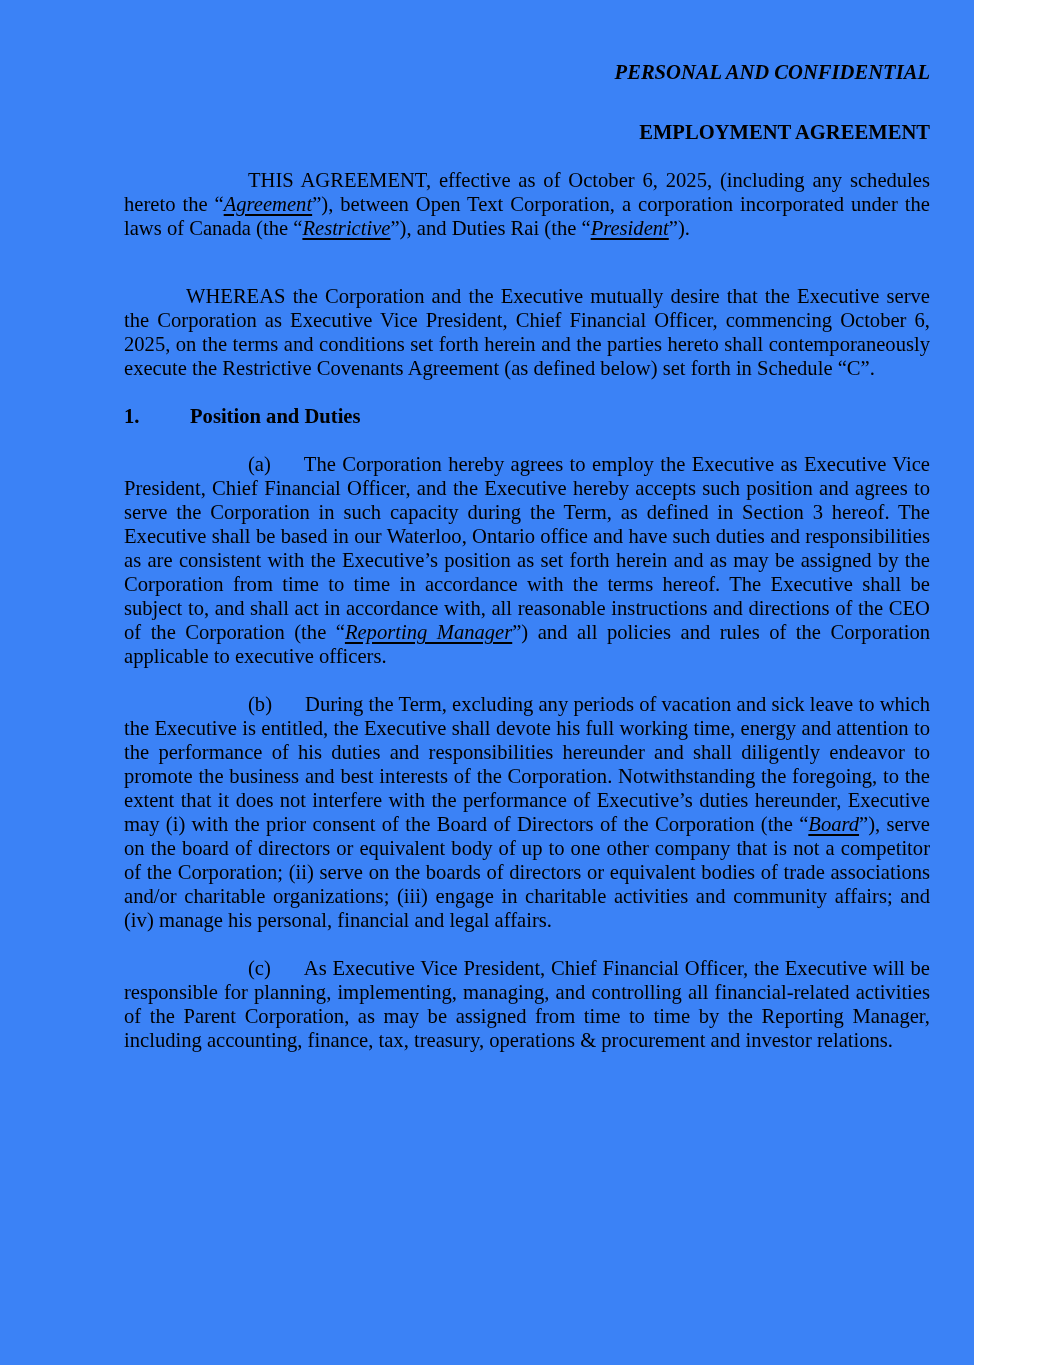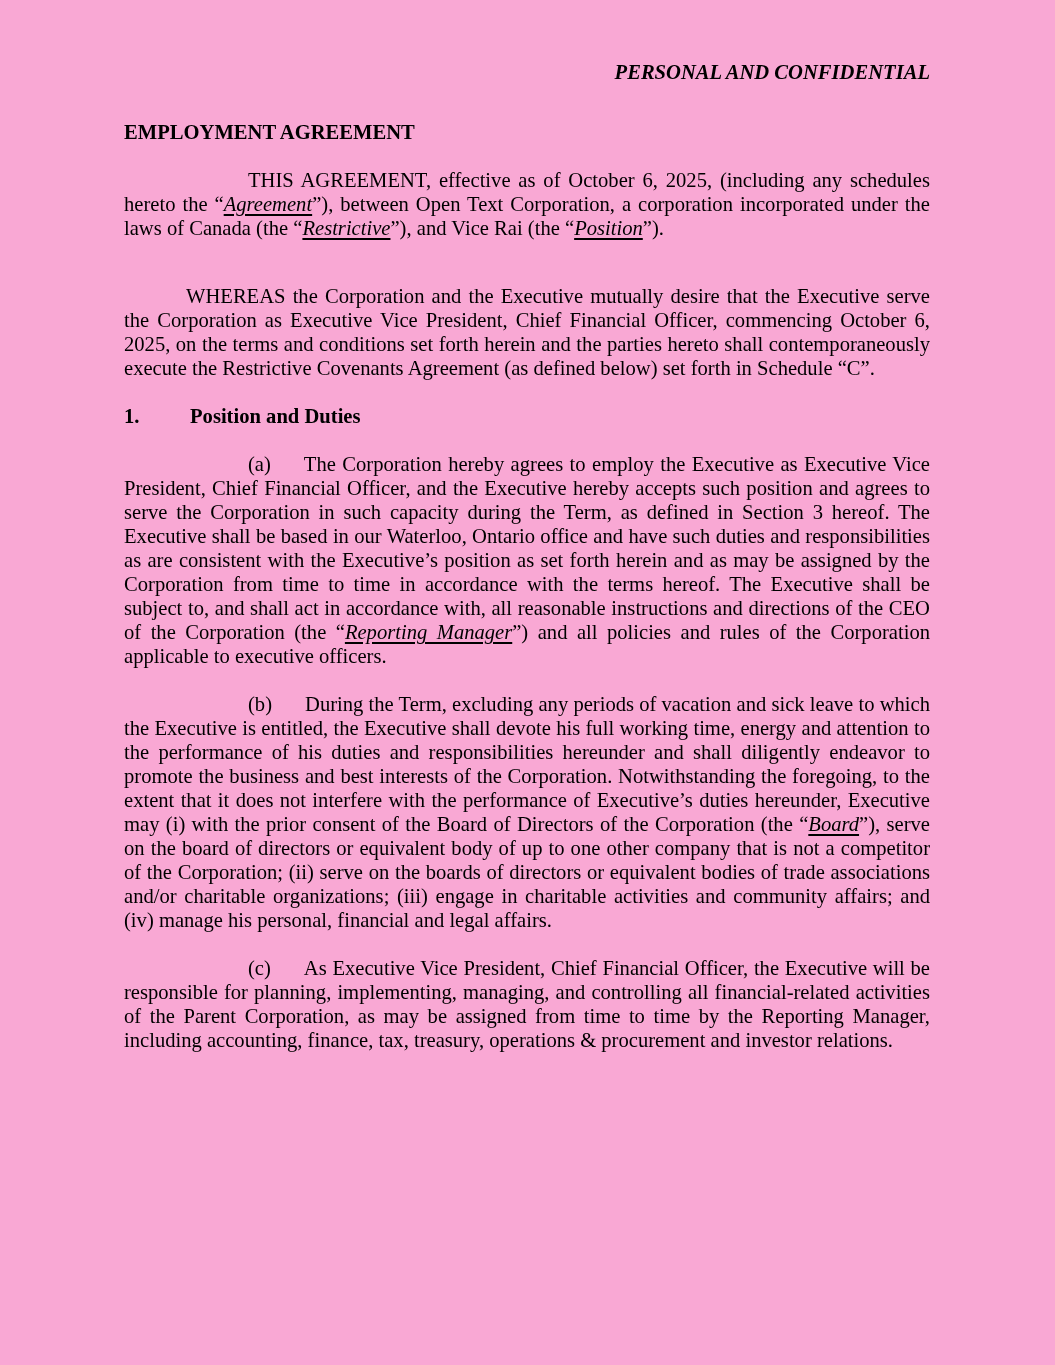--- a/index.html
+++ b/index.html
@@ -1,40 +1,40 @@
 <!DOCTYPE html>
 <html><head>
 <meta charset="utf-8">
 <style>
   * { margin: 0; padding: 0; box-sizing: border-box; }
   html, body { background: #ffffff; }
   body { width: 1055px; height: 1365px; overflow: hidden; }
   .page {
-    width: 1055px; height: 1365px;
-    background: #f9a8d4;
+    width: 974px; height: 1365px;
+    background: #3b82f6;
     position: relative;
     font-family: "Liberation Serif", "DejaVu Serif", serif;
     color: #000000;
   }
   .content {
     position: absolute;
     left: 124px; top: 0;
     width: 806px;
   }
   .confidential {
     margin-top: 60px;
     text-align: right;
     font-weight: bold;
     font-style: italic;
     font-size: 20.6px;
     line-height: 24px;
   }
   .doc-title {
     margin-top: 36px;
-    text-align: left;
+    text-align: right;
     font-weight: bold;
     font-size: 20.6px;
     line-height: 24px;
   }
   .para {
     margin-top: 24px;
     font-size: 20.6px;
     line-height: 24px;
     text-align: justify;
   }
@@ -54,21 +54,21 @@
 </head>
 <body>
 
 <div class="page">
   <div class="content">
 
     <p class="confidential">PERSONAL AND CONFIDENTIAL</p>
 
     <h1 class="doc-title">EMPLOYMENT AGREEMENT</h1>
 
-    <p class="para indent-1in"><span>THIS AGREEMENT, effective as of October 6, 2025, (including any schedules hereto the “</span><span class="u">Agreement</span><span>”), between Open Text Corporation, a corporation incorporated under the laws of Canada (the “</span><span class="u">Restrictive</span><span>”), and Vice Rai (the “</span><span class="u">Position</span><span>”).</span></p>
+    <p class="para indent-1in"><span>THIS AGREEMENT, effective as of October 6, 2025, (including any schedules hereto the “</span><span class="u">Agreement</span><span>”), between Open Text Corporation, a corporation incorporated under the laws of Canada (the “</span><span class="u">Restrictive</span><span>”), and Duties Rai (the “</span><span class="u">President</span><span>”).</span></p>
 
     <p class="para indent-half"><span>WHEREAS the Corporation and the Executive mutually desire that the Executive serve the Corporation as Executive Vice President, Chief Financial Officer, commencing October 6, 2025, on the terms and conditions set forth herein and the parties hereto shall contemporaneously execute the Restrictive Covenants Agreement (as defined below) set forth in Schedule “C”.</span></p>
 
 
     <p class="section-heading">
       <span class="sec-num">1.</span><span class="sec-title">Position and Duties</span>
     </p>
 
     <p class="para indent-1in"><span>(a)</span><span class="tab"></span><span>The Corporation hereby agrees to employ the Executive as Executive Vice President, Chief Financial Officer, and the Executive hereby accepts such position and agrees to serve the Corporation in such capacity during the Term, as defined in Section 3 hereof.  The Executive shall be based in our Waterloo, Ontario office and have such duties and responsibilities as are consistent with the Executive’s position as set forth herein and as may be assigned by the Corporation from time to time in accordance with the terms hereof.  The Executive shall be subject to, and shall act in accordance with, all reasonable instructions and directions of the CEO of the Corporation (the “</span><span class="u">Reporting Manager</span><span>”) and all policies and rules of the Corporation applicable to executive officers.</span></p>
 

